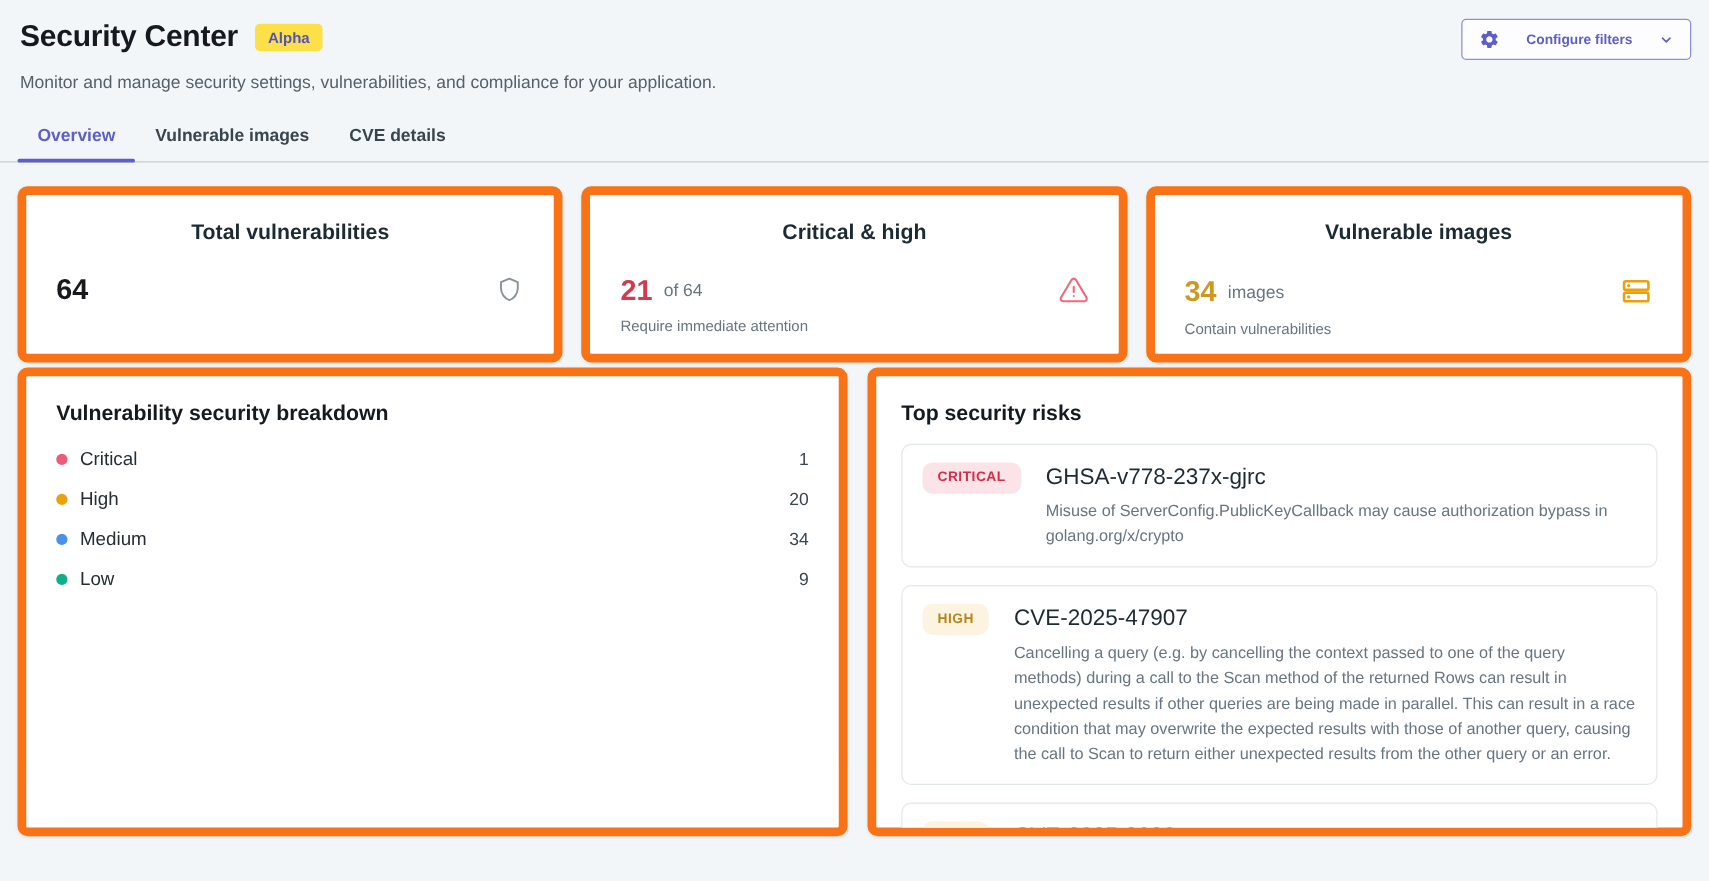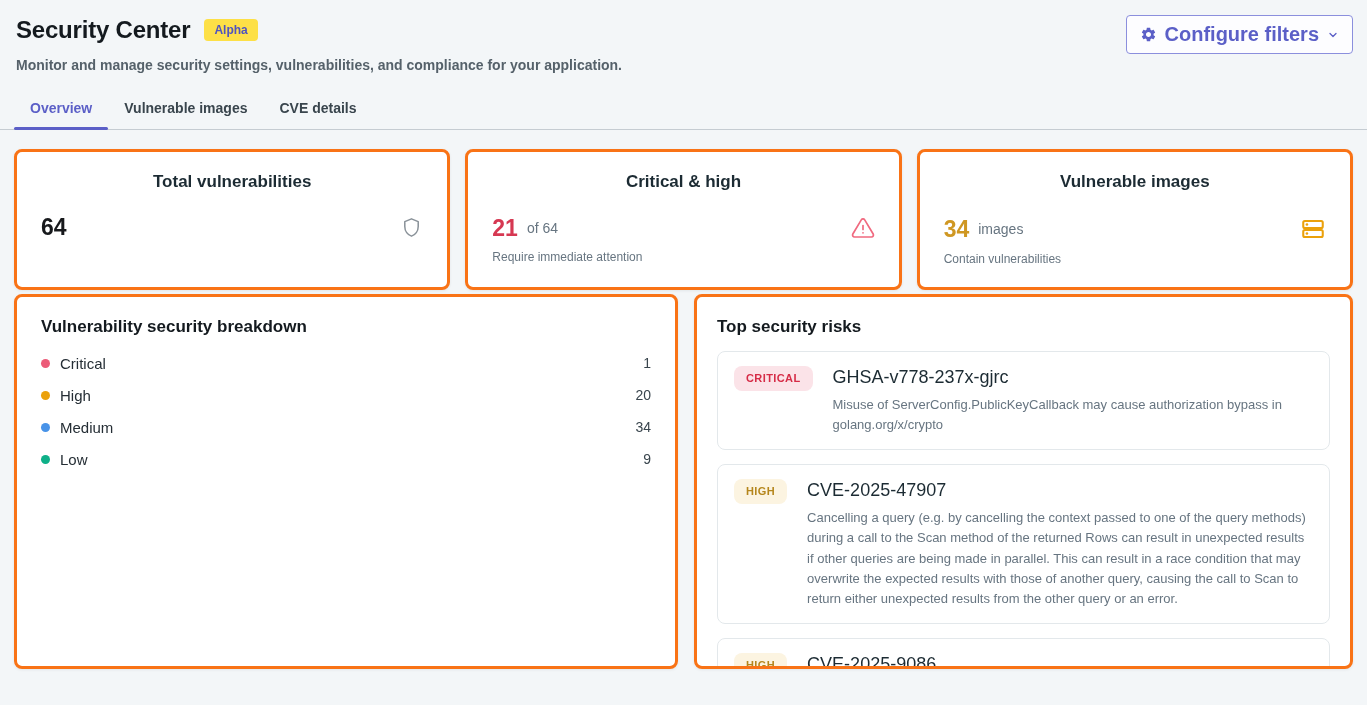--- a/index.html
+++ b/index.html
@@ -13,44 +13,44 @@
   
   .header { padding:16px 16px 0 16px; position:relative; }
   .title-row { display:flex; align-items:center; gap:14px; }
   .page-title { font-size:24px; font-weight:700; color:#141a1f; letter-spacing:-0.2px; }
   .alpha-badge {
     background:#fde047; color:#4f53c0; font-size:12px; font-weight:600;
     padding:5px 10px; border-radius:4px; line-height:1;
   }
   .configure-btn {
     position:absolute; top:15px; right:14px;
-    display:flex; align-items:center; gap:8px;
+    display:flex; align-items:center; gap:21px;
     border:1px solid #8b8fdd; border-radius:4px;
     background:#fdfdff; color:#5b5fc7;
     font-family:"Liberation Sans", sans-serif;
-    font-weight:700; font-size:20px; padding:7px 13px; cursor:pointer;
+    font-weight:700; font-size:11px; padding:7px 13px; cursor:pointer;
   }
   .configure-btn svg { display:block; }
-  .subtitle { margin-top:13px; font-size:14px; color:#55616a;font-weight:bold; }
+  .subtitle { margin-top:13px; font-size:14px; color:#55616a; }
   
   .tabs { display:flex; margin-top:17px; padding:0 14px; }
   .tab {
     padding:10px 16px 13px 16px; font-size:14px; font-weight:600;
     color:#39454d; position:relative; cursor:pointer;
   }
   .tab.active { color:#5b5fc7; }
   .tab.active::after {
     content:""; position:absolute; left:0; right:0; bottom:-1px; height:3px;
     background:#5b5fc7; border-radius:3px;
   }
   .tabs-divider { height:1px; background:#c5ccd2; width:100%; }
   
   .main { padding:0 14px; }
   .card {
-    background:#ffffff; border:3px solid #f97316; border-radius:8px;
+    background:#ffffff; border:7px solid #f97316; border-radius:8px;
     box-shadow:0 1px 3px rgba(20,30,40,.07);
   }
   
   .stats-row { display:flex; gap:15px; margin-top:19px; }
   .stat-card { flex:1; height:141px; padding:20px 24px; }
   .stat-title { text-align:center; font-size:17px; font-weight:600; color:#1c2b33; }
   .stat-value-row { display:flex; align-items:center; margin-top:24px; }
   .stat-number { font-size:23px; font-weight:700; color:#17191c; line-height:1; }
   .stat-unit { font-size:14px; color:#677581; margin-left:9px; }
   .stat-icon { margin-left:auto; display:flex; align-items:center; }

